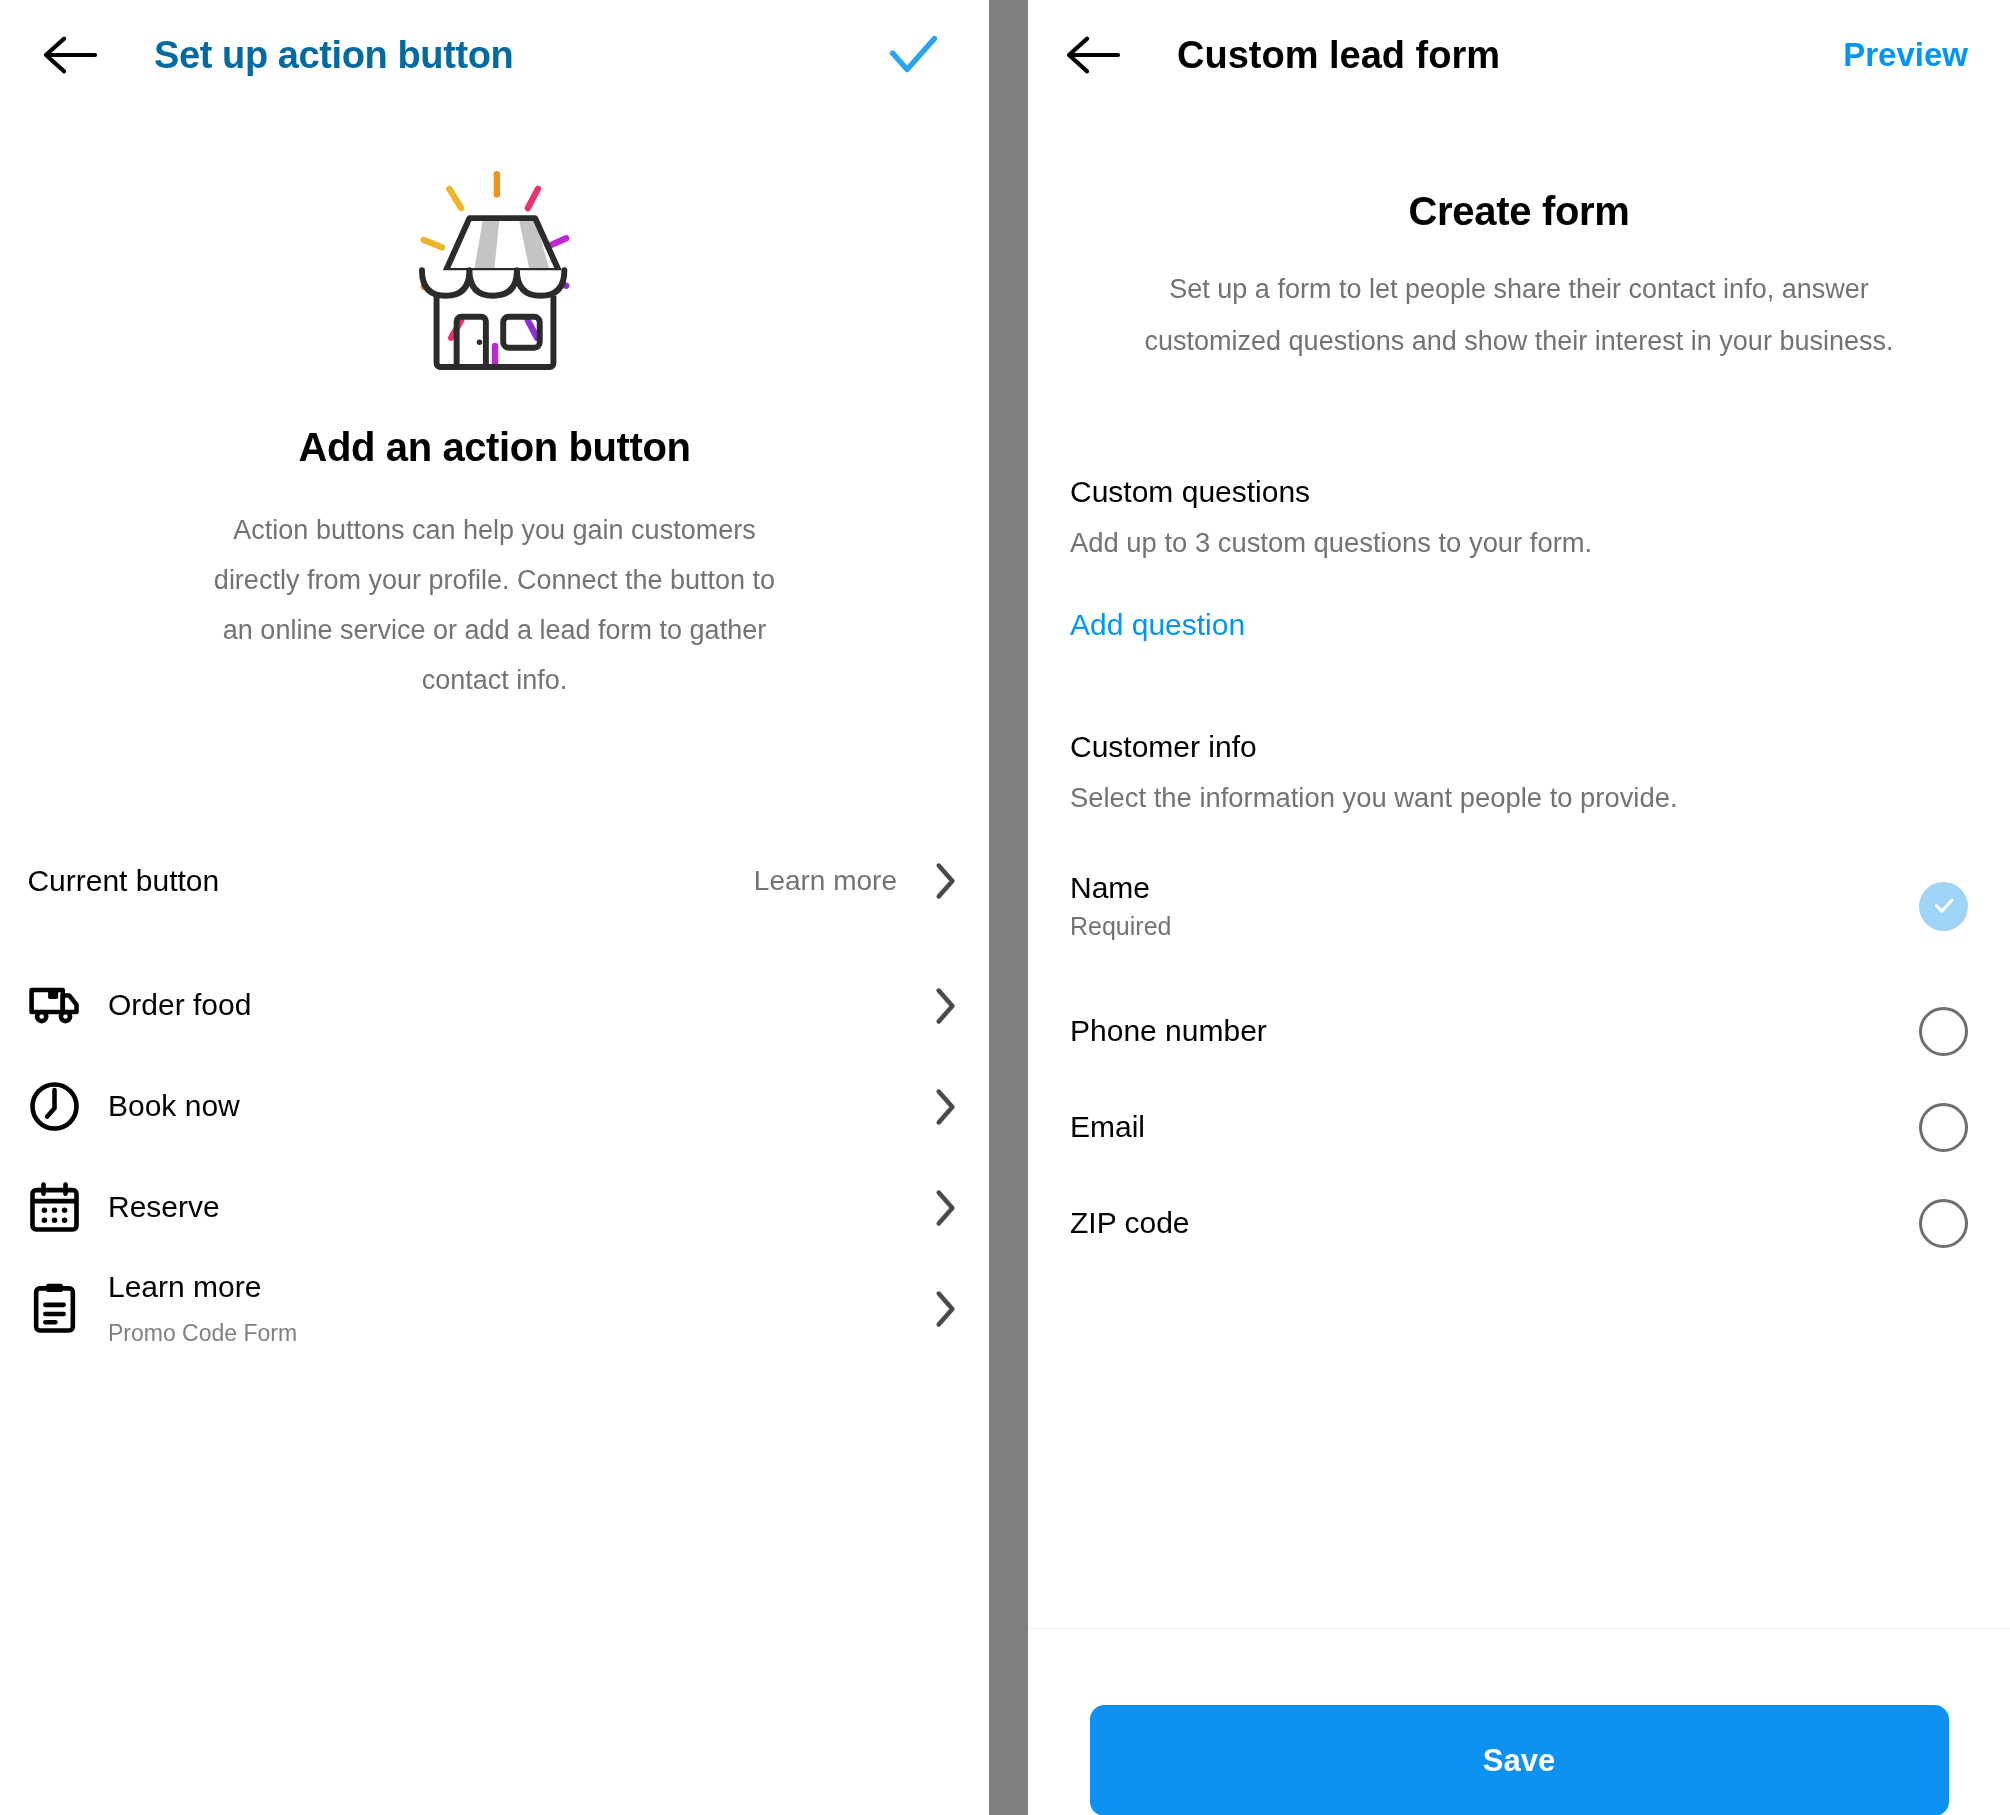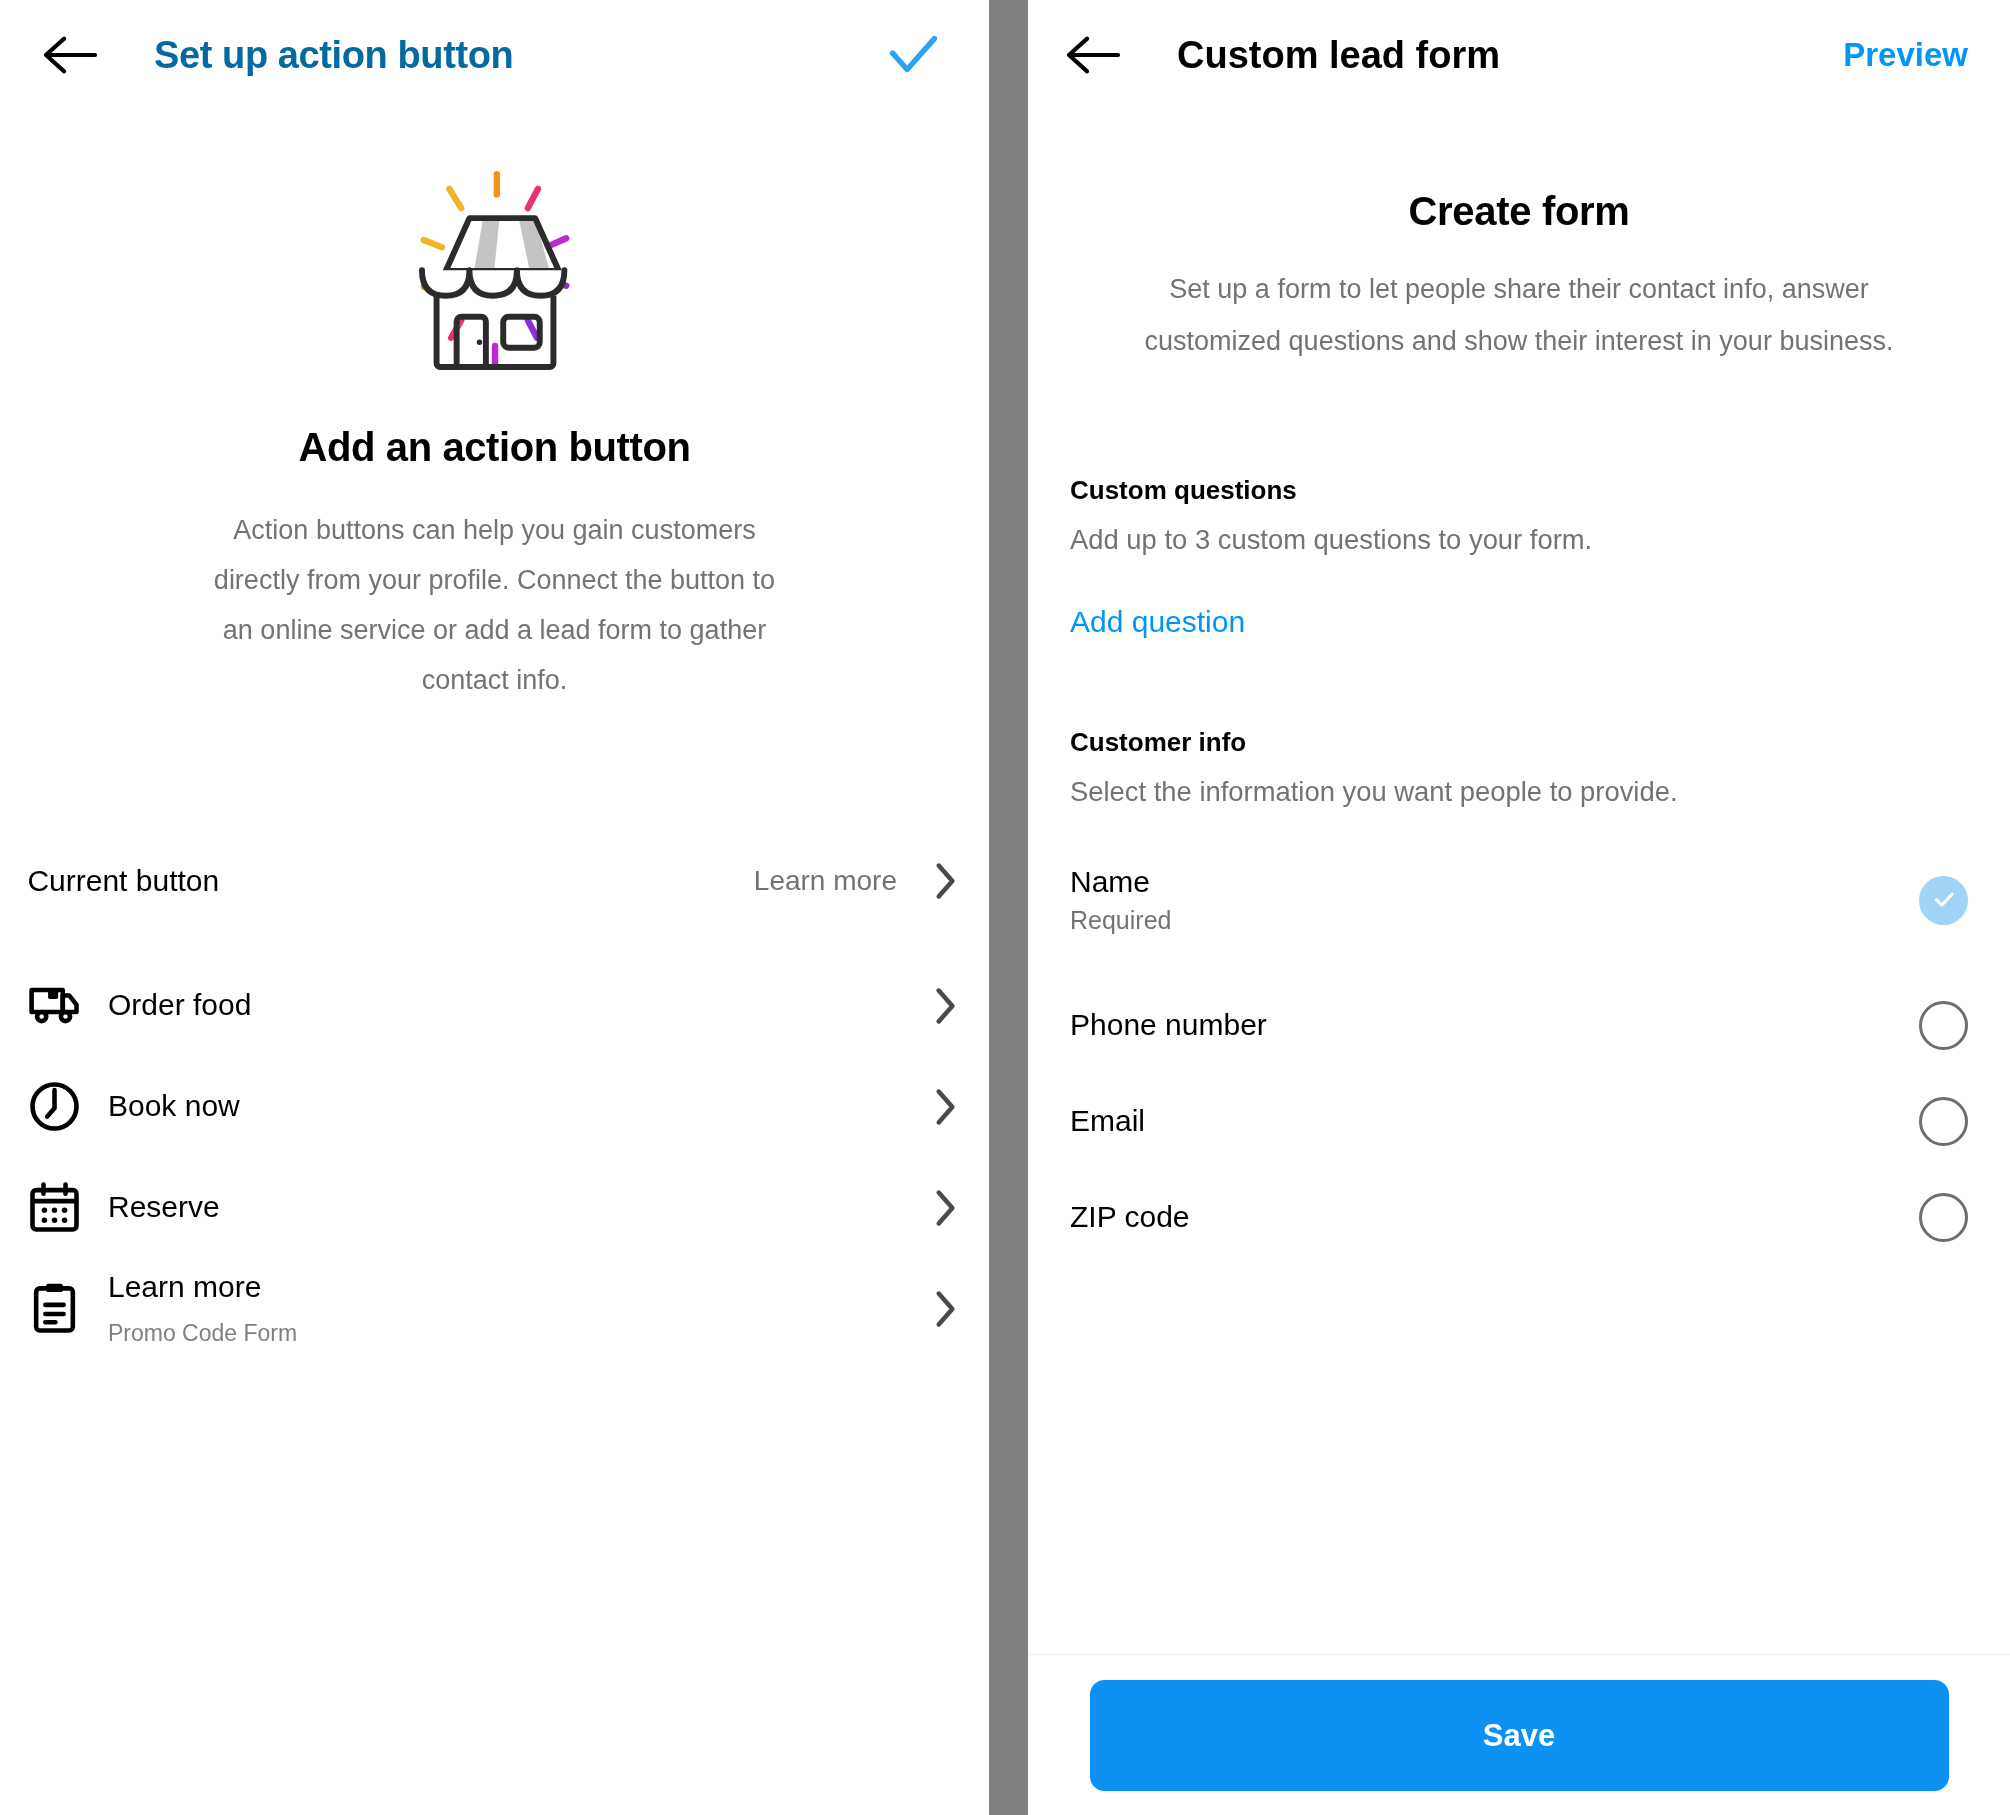--- a/index.html
+++ b/index.html
@@ -182,22 +182,22 @@
     width: 804px;
     margin: 29px auto 0;
     text-align: center;
     font-size: 27px;
     line-height: 52px;
     color: #737373;
   }
 
   .sec { padding: 0 42px; }
   .sec-title {
-    font-size: 26px;
-    font-weight: bold;
+    font-size: 30px;
+    font-weight: normal;
     color: #000000;
   }
   .sec-desc {
     font-size: 27.4px;
     color: #737373;
     margin-top: 18px;
   }
   .link-blue {
     font-size: 30px;
     color: #0095f6;
@@ -236,24 +236,24 @@
   .cb-off {
     border: 3.7px solid #6e6e6e;
     background: transparent;
   }
 
   .bottom-bar {
     position: absolute;
     left: 0;
     right: 0;
     bottom: 0;
-    height: 162px;
+    height: 188px;
     border-top: 1.8px solid #efefef;
     display: flex;
-    align-items: center;
+    align-items: flex-end;
     justify-content: center;
   }
   .save-btn {
     width: 859px;
     height: 111px;
     background: #0d92f4;
     border-radius: 14.6px;
     border: none;
     color: #ffffff;
     font-size: 31px;

